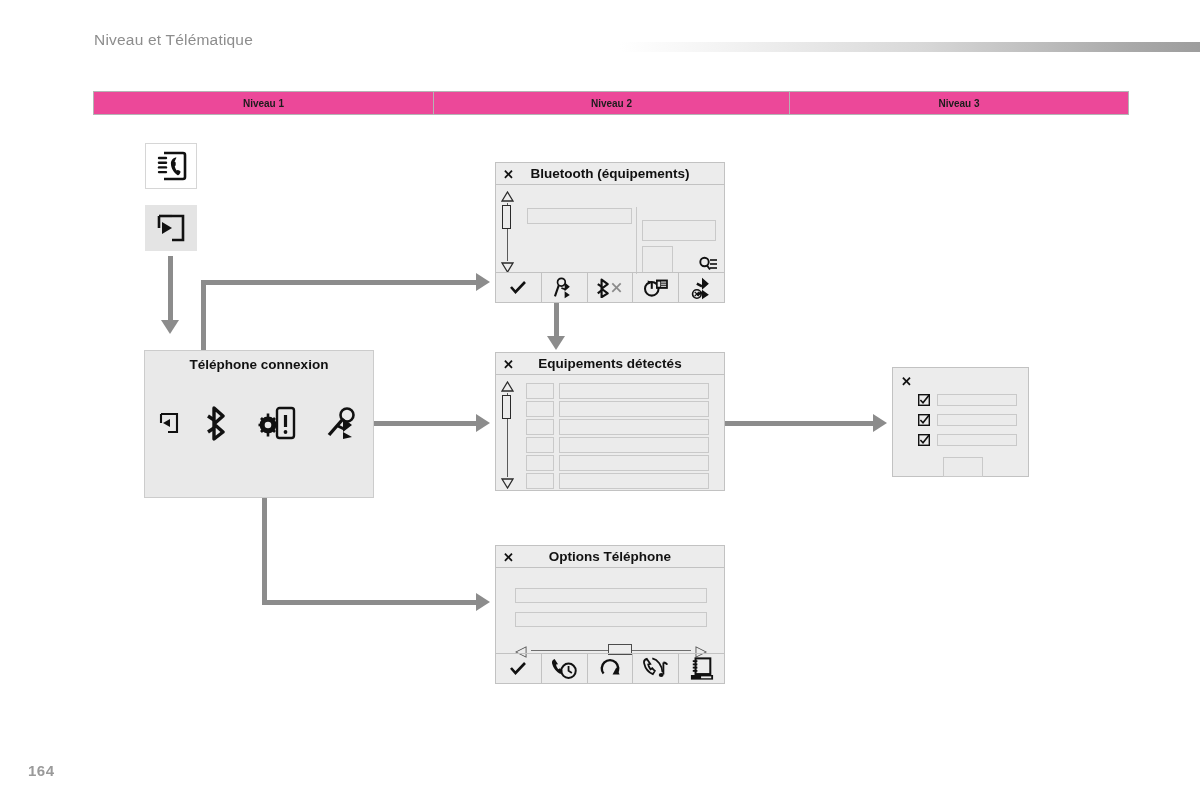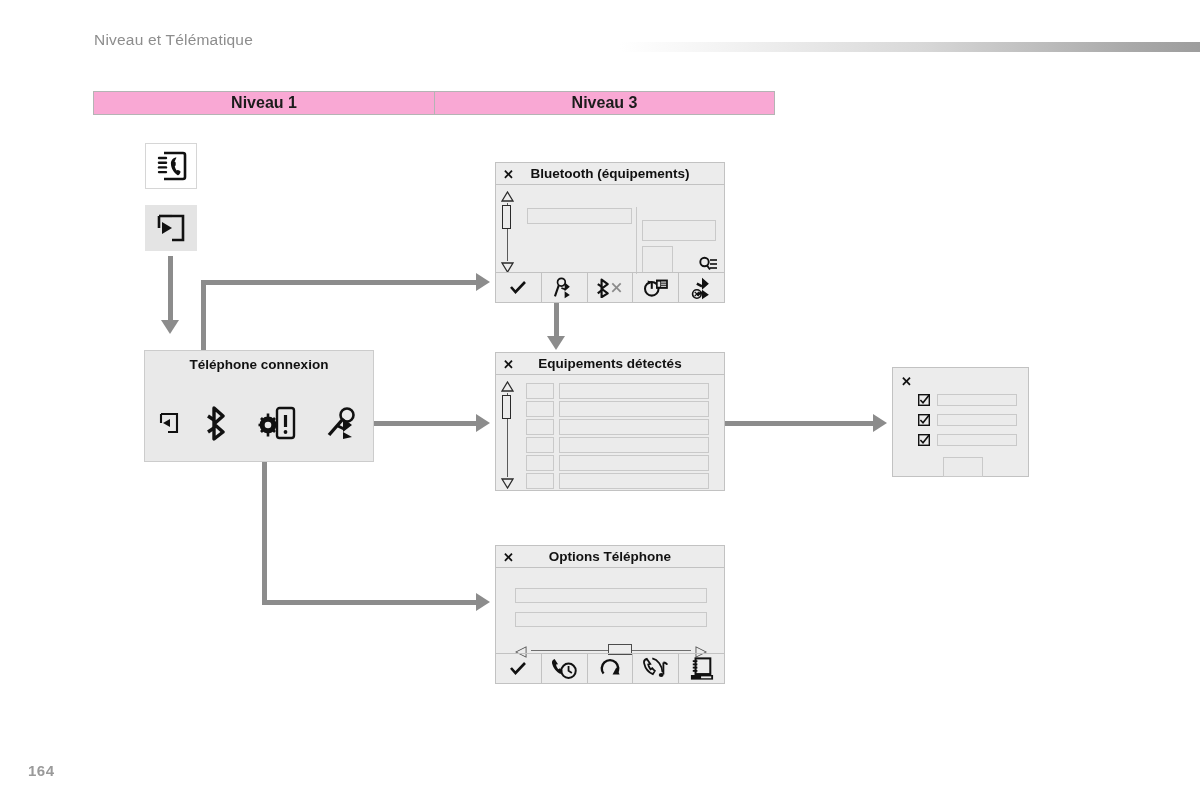--- a/index.html
+++ b/index.html
@@ -36,27 +36,27 @@
   }
 
   
   .levels {
     position: absolute;
     left: 93px; top: 91px;
     width: 1036px; height: 24px;
     display: flex;
   }
   .level-cell {
-    background: #f9a8d4;
+    background: #ec4899;
     border: 1px solid #b4b4b4;
     margin-left: -1px;
     display: flex;
     align-items: center;
     justify-content: center;
-    font-size: 16px;
+    font-size: 10px;
     font-weight: bold;
     color: #1c1c1c;
     box-sizing: border-box;
   }
   .level-cell:first-child { margin-left: 0; }
 
   
   .dialog {
     position: absolute;
     background: #ececec;
@@ -141,21 +141,21 @@
     justify-content: center;
     box-sizing: border-box;
   }
   .tile-white { background: #ffffff; border: 1px solid #d6d6d6; }
   .tile-grey  { background: #e4e4e4; }
 
   
   .conn-panel {
     position: absolute;
     left: 144px; top: 350px;
-    width: 230px; height: 112px;
+    width: 230px; height: 148px;
     background: #e9e9e9;
     border: 1px solid #cccccc;
     box-sizing: border-box;
   }
   .conn-title {
     position: absolute;
     left: 0; top: 6px;
     width: 100%;
     text-align: center;
     font-size: 13.5px;
@@ -222,20 +222,21 @@
 </style>
 </head>
 <body>
 
 <div class="page-header">Niveau et Télématique</div>
 <div class="header-bar"></div>
 <div class="page-number">164</div>
 
 <div class="levels">
   <div class="level-cell" style="width:342px">Niveau 1</div>
+  <div class="level-cell" style="width:358px">Niveau 2</div>
   <div class="level-cell" style="width:341px">Niveau 3</div>
 </div>
 
 <div class="tile tile-white" style="left:145px; top:143px;">
   <span>
     <svg width="32" height="30" viewBox="0 0 32 30">
       <path d="M9 2 H28 a2 2 0 0 1 2 2 V26 a2 2 0 0 1 -2 2 H9" fill="none" stroke="#111" stroke-width="2.6"></path>
       <g stroke="#111" stroke-width="2.4" stroke-linecap="round">
         <line x1="4" y1="7" x2="11" y2="7"></line>
         <line x1="4" y1="11.7" x2="11" y2="11.7"></line>

